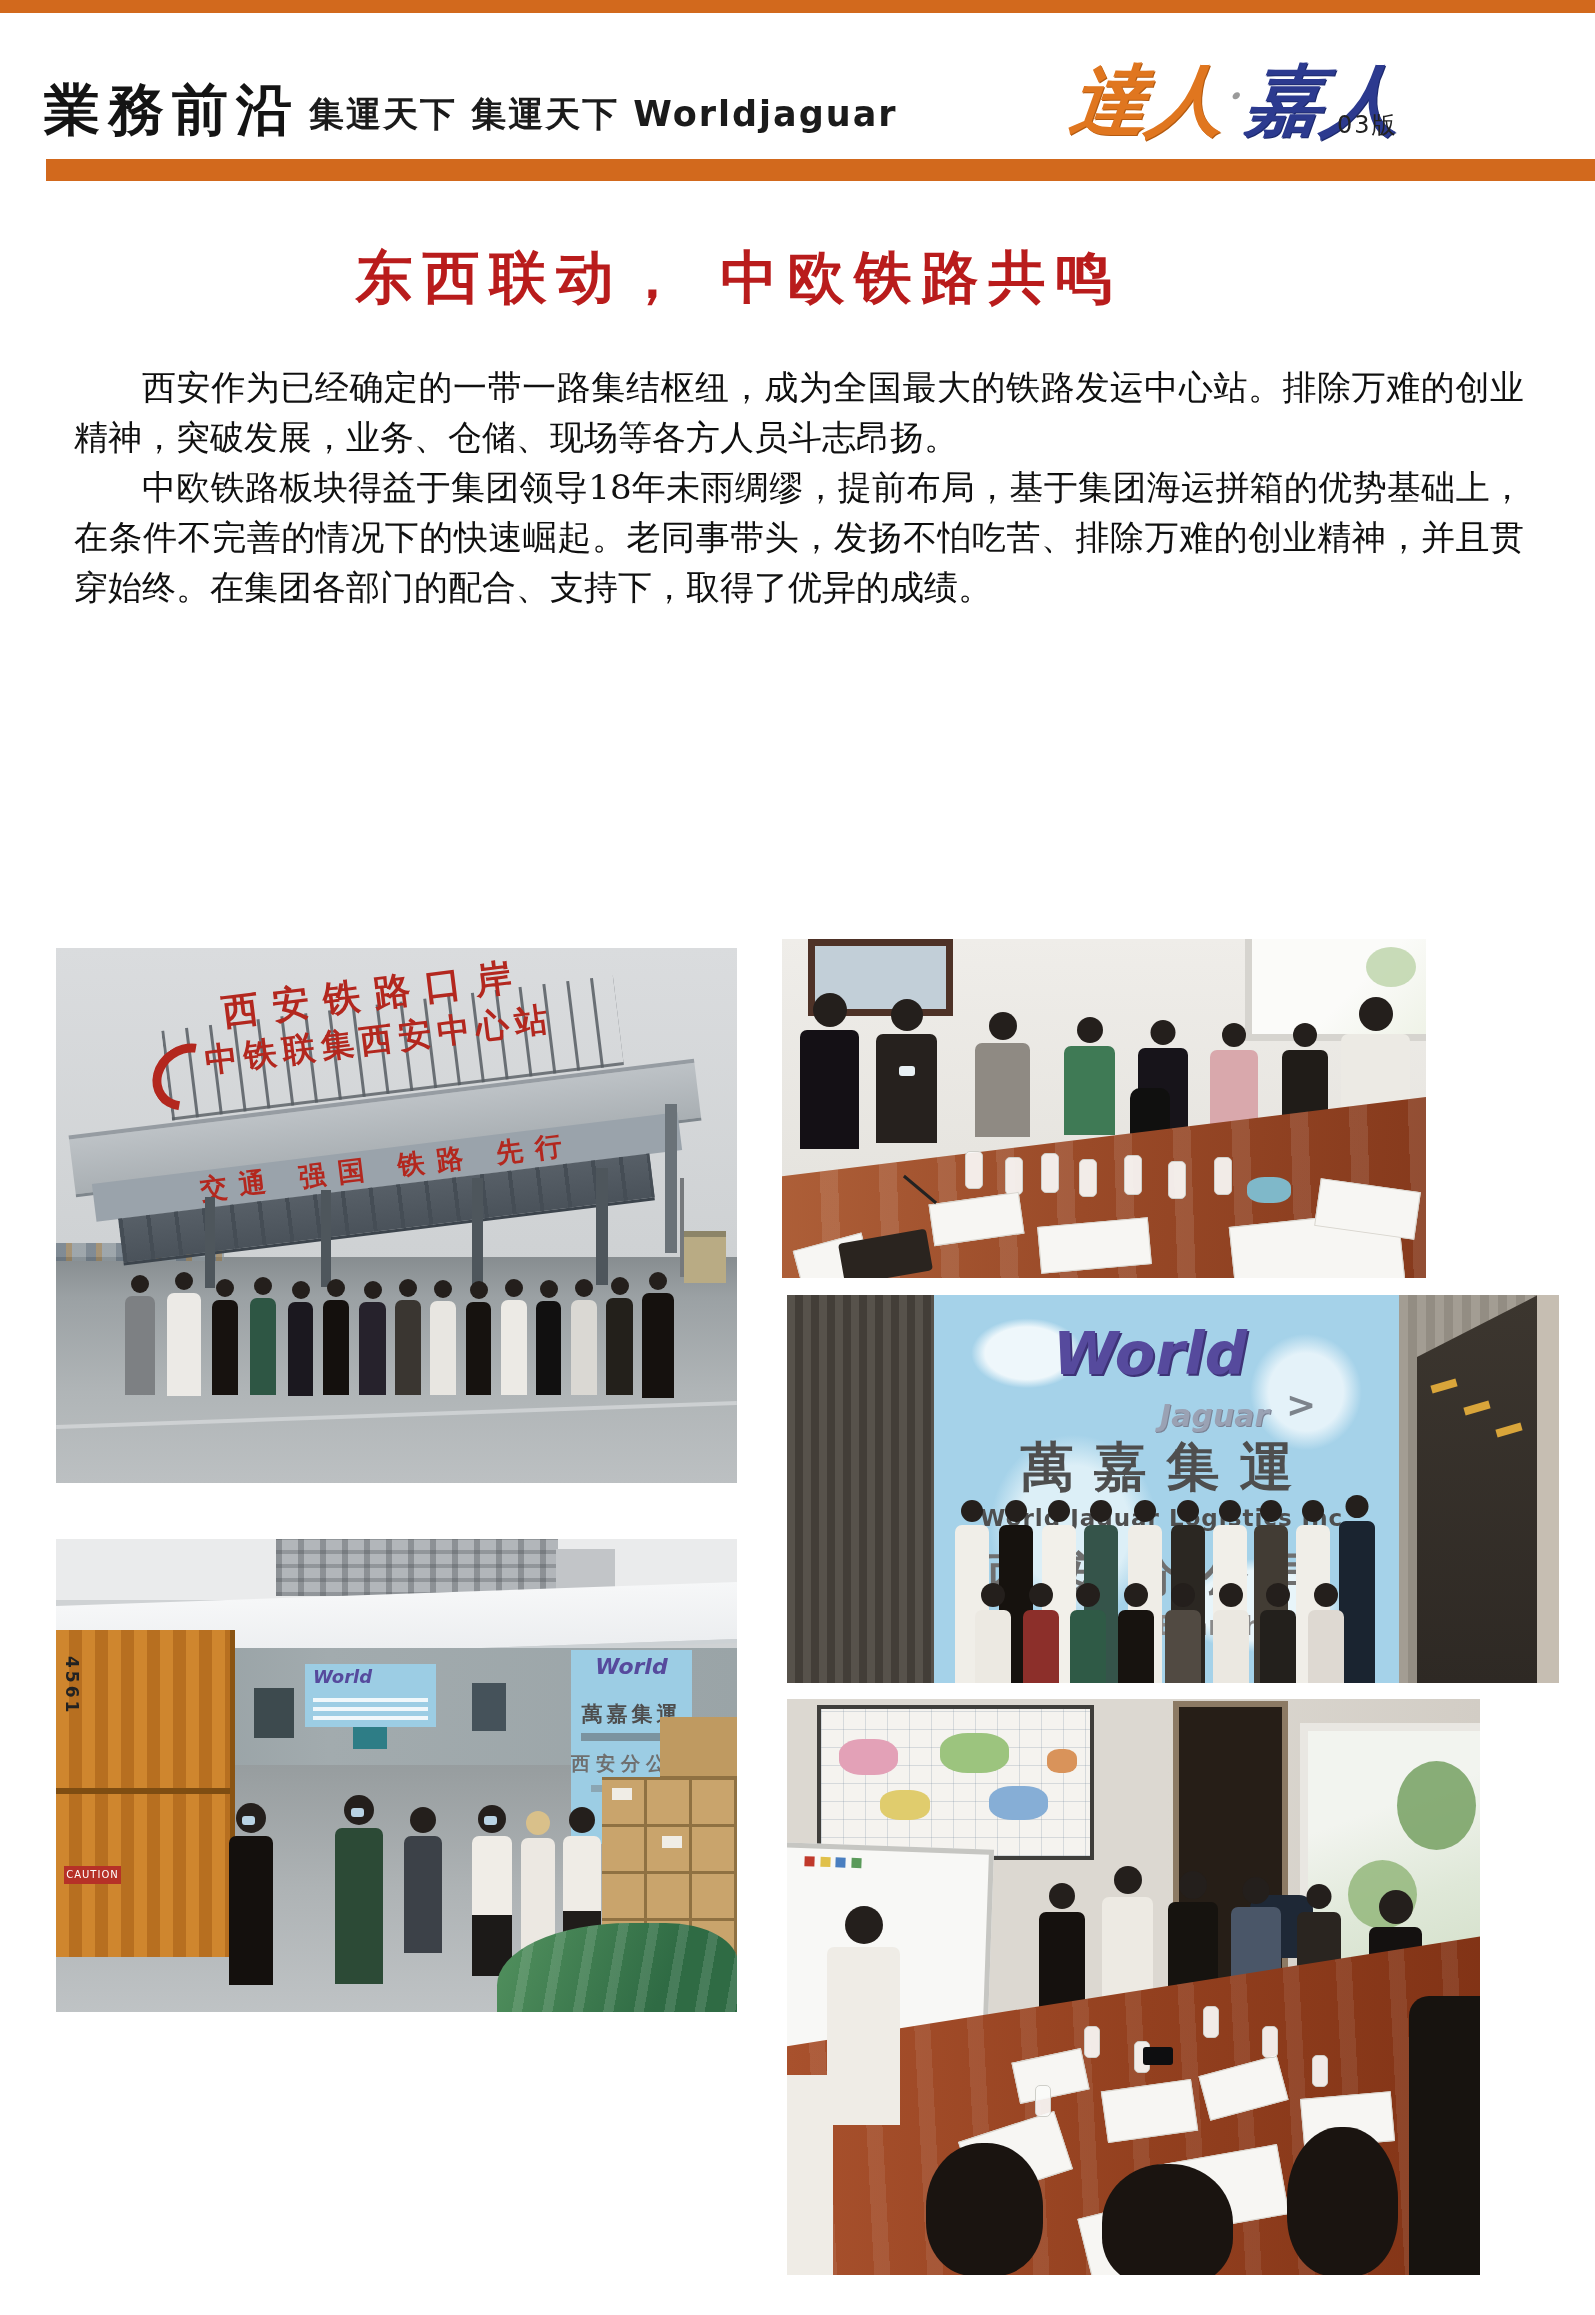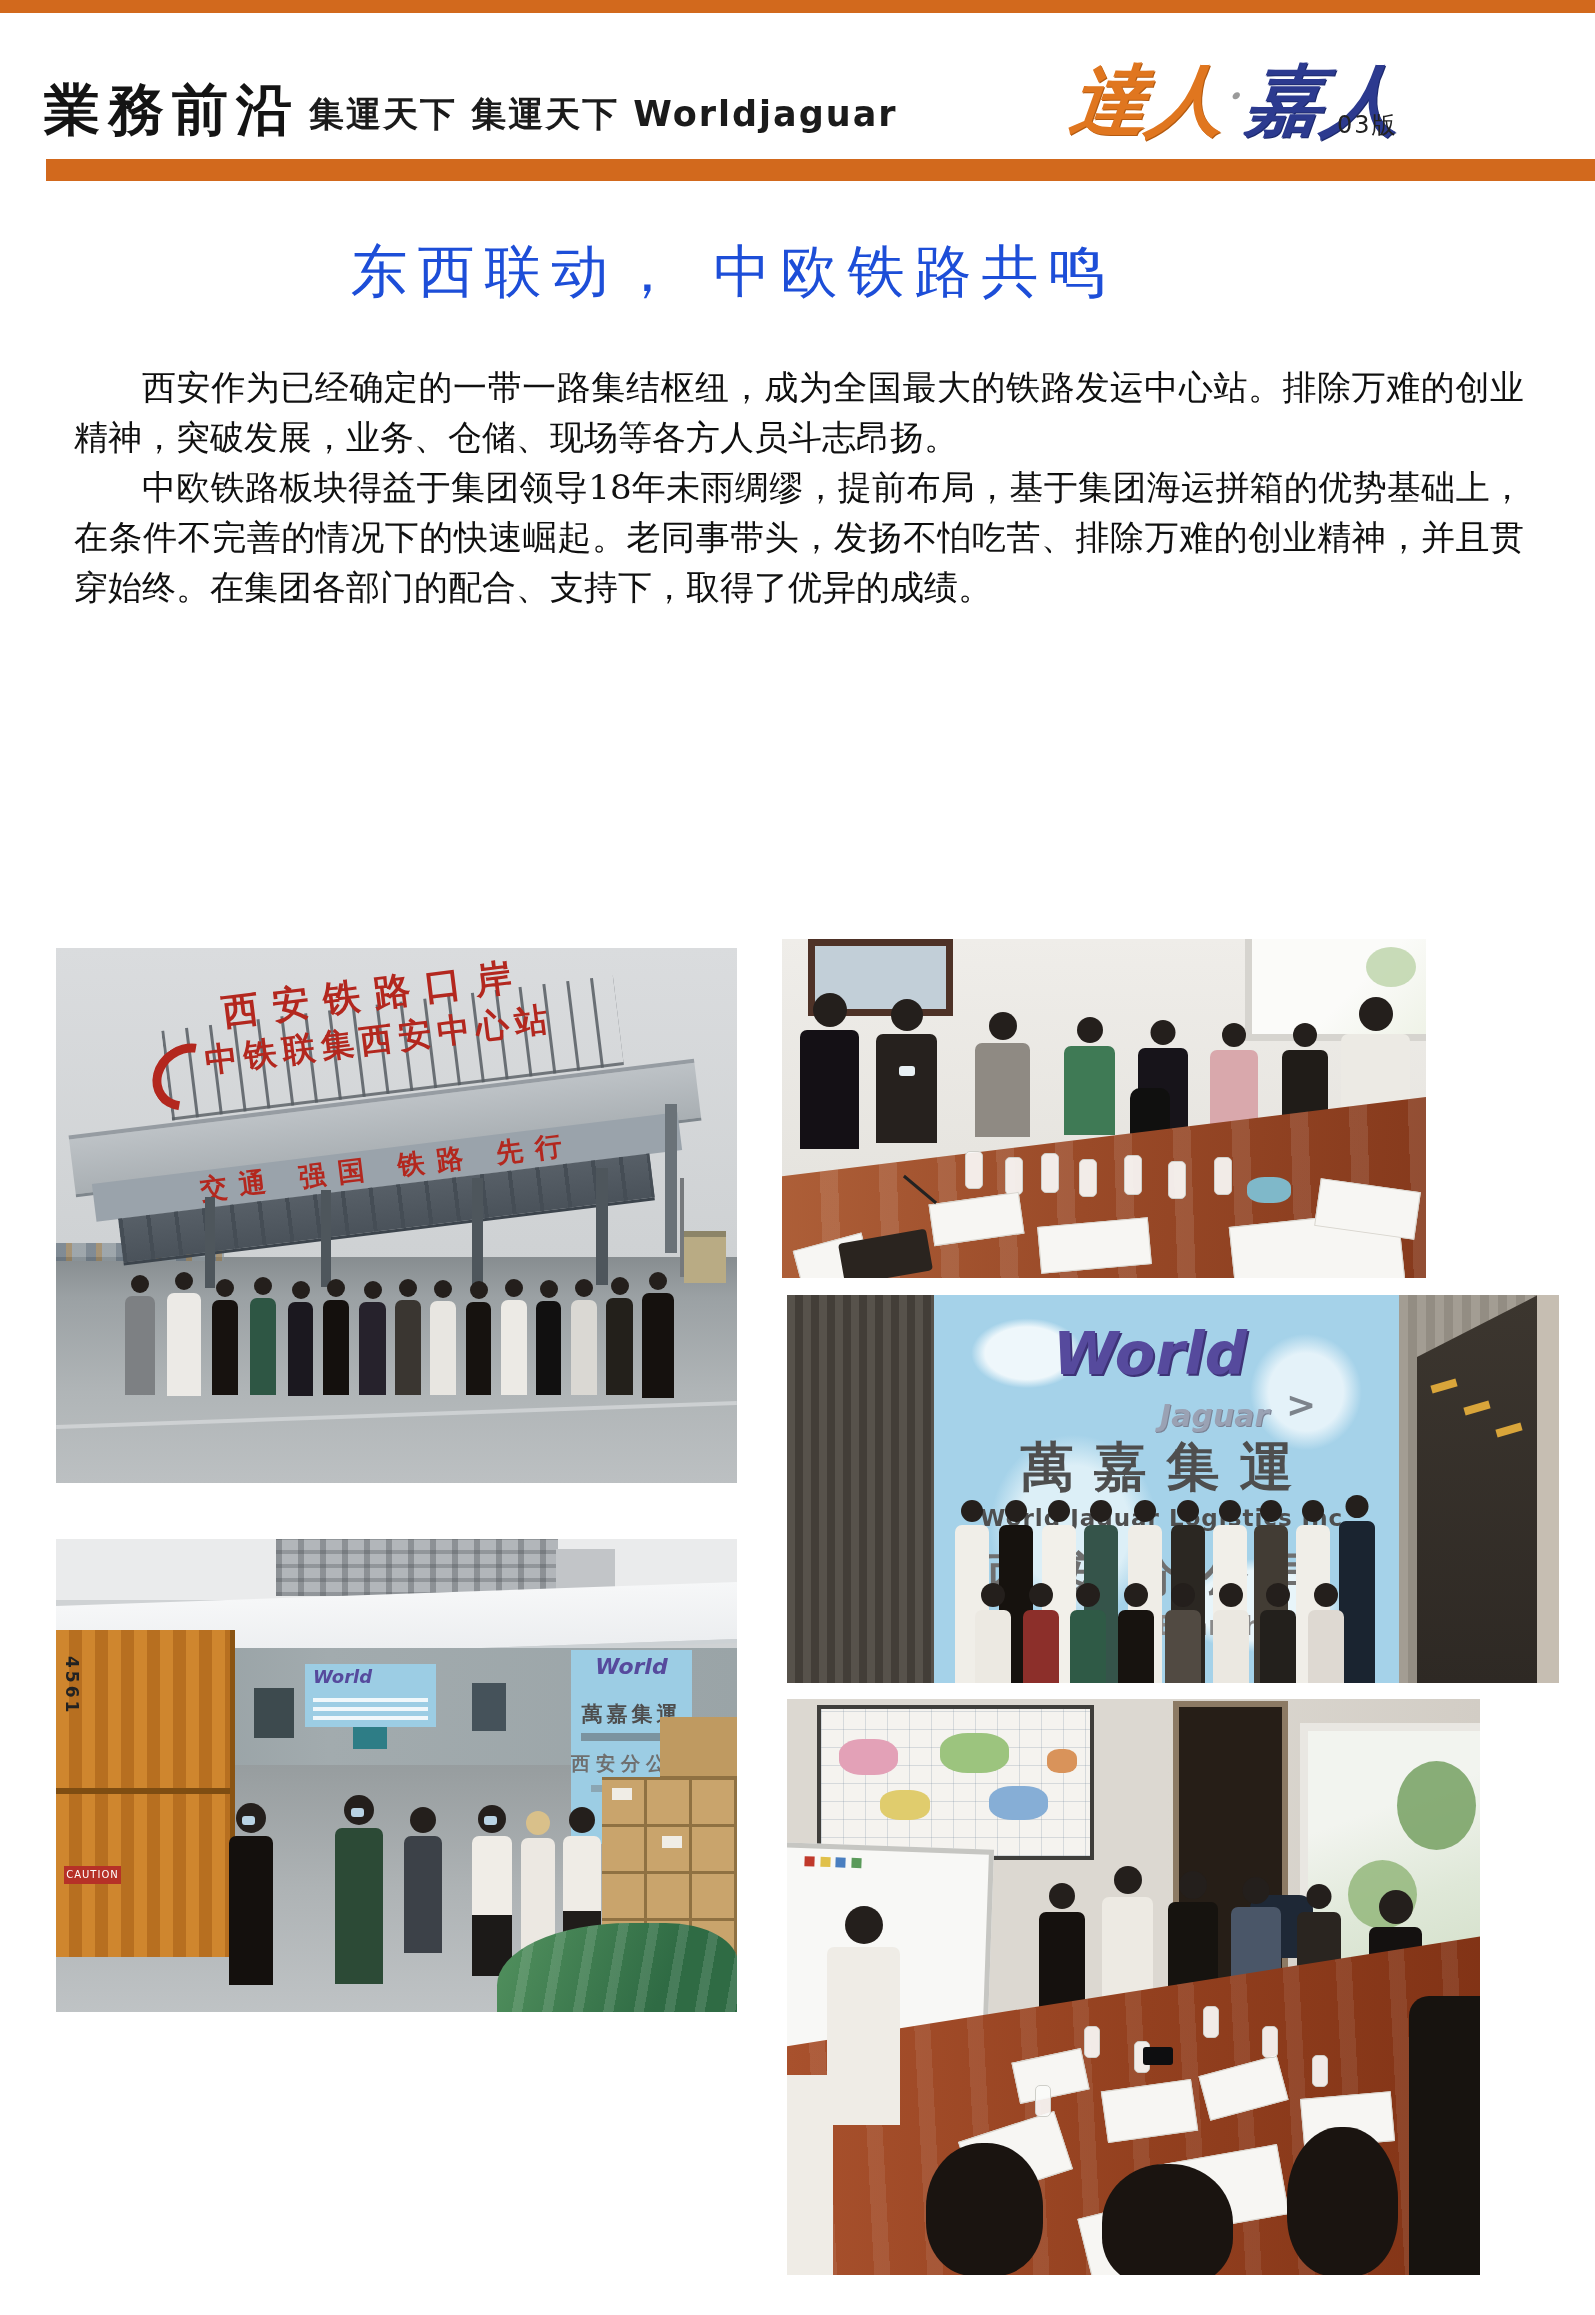--- a/index.html
+++ b/index.html
@@ -12,22 +12,22 @@
   .section-title{position:absolute;left:44px;top:73px;font-family:"DejaVu Serif","Liberation Serif",serif;
         font-weight:700;font-size:56px;letter-spacing:8px;color:#141414;white-space:nowrap;}
   .slogan{position:absolute;left:309px;top:91px;font-size:35px;font-weight:700;letter-spacing:2px;color:#1b1b1b;white-space:nowrap;}
   .brand-script{position:absolute;left:1071px;top:50px;font-family:"DejaVu Serif","Liberation Serif",serif;
         font-style:italic;font-weight:700;font-size:77px;transform:skewX(-6deg);white-space:nowrap;}
   .brand-orange{color:#e0761f;text-shadow:1px 1px 0 #b35a10;}
   .brand-dot{color:#9a9a9a;font-size:38px;vertical-align:18px;padding:0 4px;}
   .brand-blue{color:#2c3a8f;text-shadow:1px 1px 0 #1d2a6e;}
   .edition{position:absolute;left:1337px;top:109px;font-size:24px;letter-spacing:2px;color:#222;}
   
-  .article-title{position:absolute;left:40px;top:234px;width:1386px;margin:0;text-align:center;
-        font-size:57px;font-weight:400;letter-spacing:10px;color:#1d4ed8;white-space:nowrap;}
+  .article-title{position:absolute;left:40px;top:234px;width:1386px;margin:6px;text-align:center;
+        font-size:57px;font-weight:700;letter-spacing:10px;color:#b91c1c;white-space:nowrap;}
   .body-text{position:absolute;left:74px;top:362px;width:1450px;font-family:"DejaVu Serif","Liberation Serif",serif;
         font-size:34px;line-height:50px;color:#101010;text-align:justify;}
   .body-text p{margin:0;text-indent:2em;}
   
   .photo{position:absolute;overflow:hidden;background:#cfd2d4;}
   .person{position:absolute;border-radius:7px 7px 0 0;}
   .person::before{content:"";position:absolute;left:50%;transform:translateX(-50%);
         width:var(--hd,18px);height:var(--hd,18px);top:calc(-1 * var(--hd,18px) - 3px);
         border-radius:50%;background:var(--hc,#241f1c);}
   .backhead{position:absolute;border-radius:48% 48% 40% 40%;background:#1a1410;}

